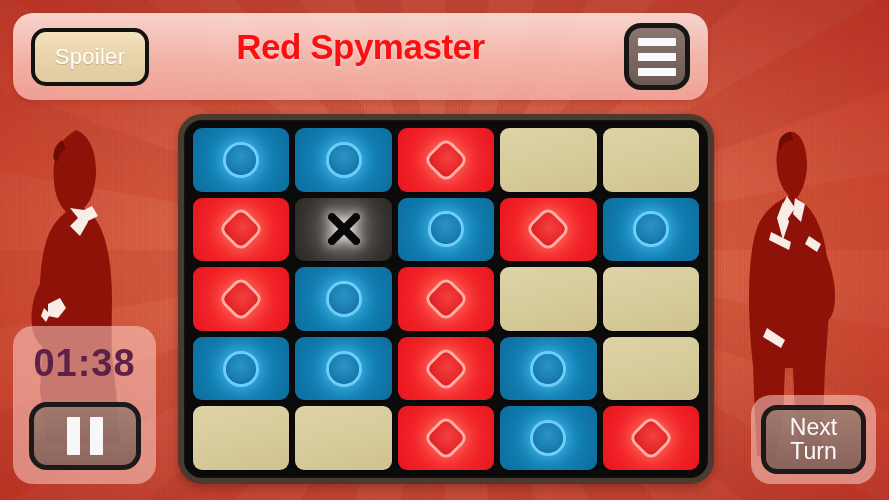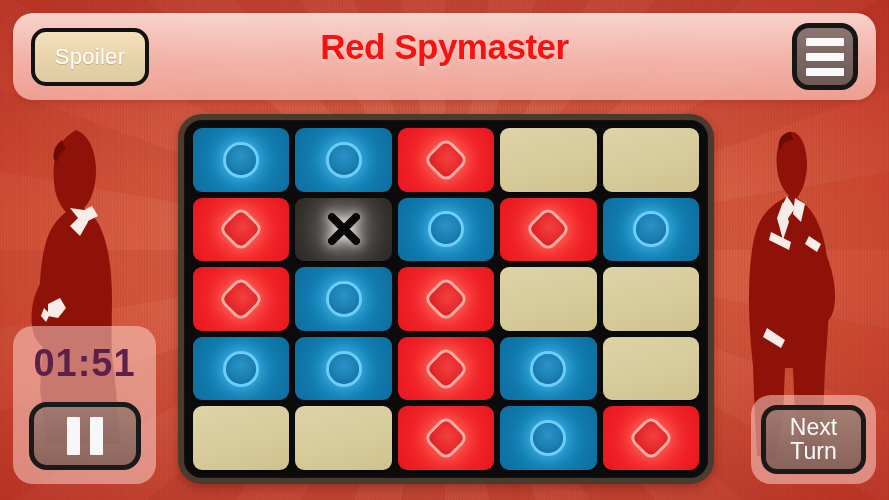--- a/index.html
+++ b/index.html
@@ -40,21 +40,21 @@
 
   
   .silho { position:absolute; z-index:1; pointer-events:none; }
   #sil-left  { left:8px;  top:122px; width:150px; height:330px; }
   #sil-right { right:14px; top:118px; width:150px; height:350px; }
   .silho svg { width:100%; height:100%; display:block; }
 
   
   #header {
     position:absolute; z-index:3;
-    left:13px; top:13px; width:863px; height:87px;
+    left:13px; top:13px; width:695px; height:87px;
     border-radius:20px;
     background:linear-gradient(180deg, rgba(255,232,226,0.88) 0%, rgba(250,196,186,0.86) 55%, rgba(246,176,166,0.84) 100%);
     box-shadow:0 2px 6px rgba(90,10,0,0.18);
   }
   #spoiler-btn {
     position:absolute; left:18px; top:15px; width:118px; height:58px;
     border-radius:15px;
     background:linear-gradient(180deg,#f3e0bd 0%, #e9d3ab 50%, #decba0 100%);
     border:4px solid #121212;
     display:flex; align-items:center; justify-content:center;
@@ -351,21 +351,21 @@
       <div class="tile blue">
         <div class="glyph g-circle"></div>
       </div>
       <div class="tile red">
         <div class="glyph g-diamond"></div>
       </div>
     </div>
 </div>
 
 <div id="timer-panel">
-  <div id="timer-value">01:51</div>
+  <div id="timer-value">01:38</div>
   <div id="pause-btn">
     <i></i>
     <i></i>
   </div>
 </div>
 
 <div id="next-turn-wrap">
   <div id="next-turn-btn">
     <span>Next</span>
     <span>Turn</span>

